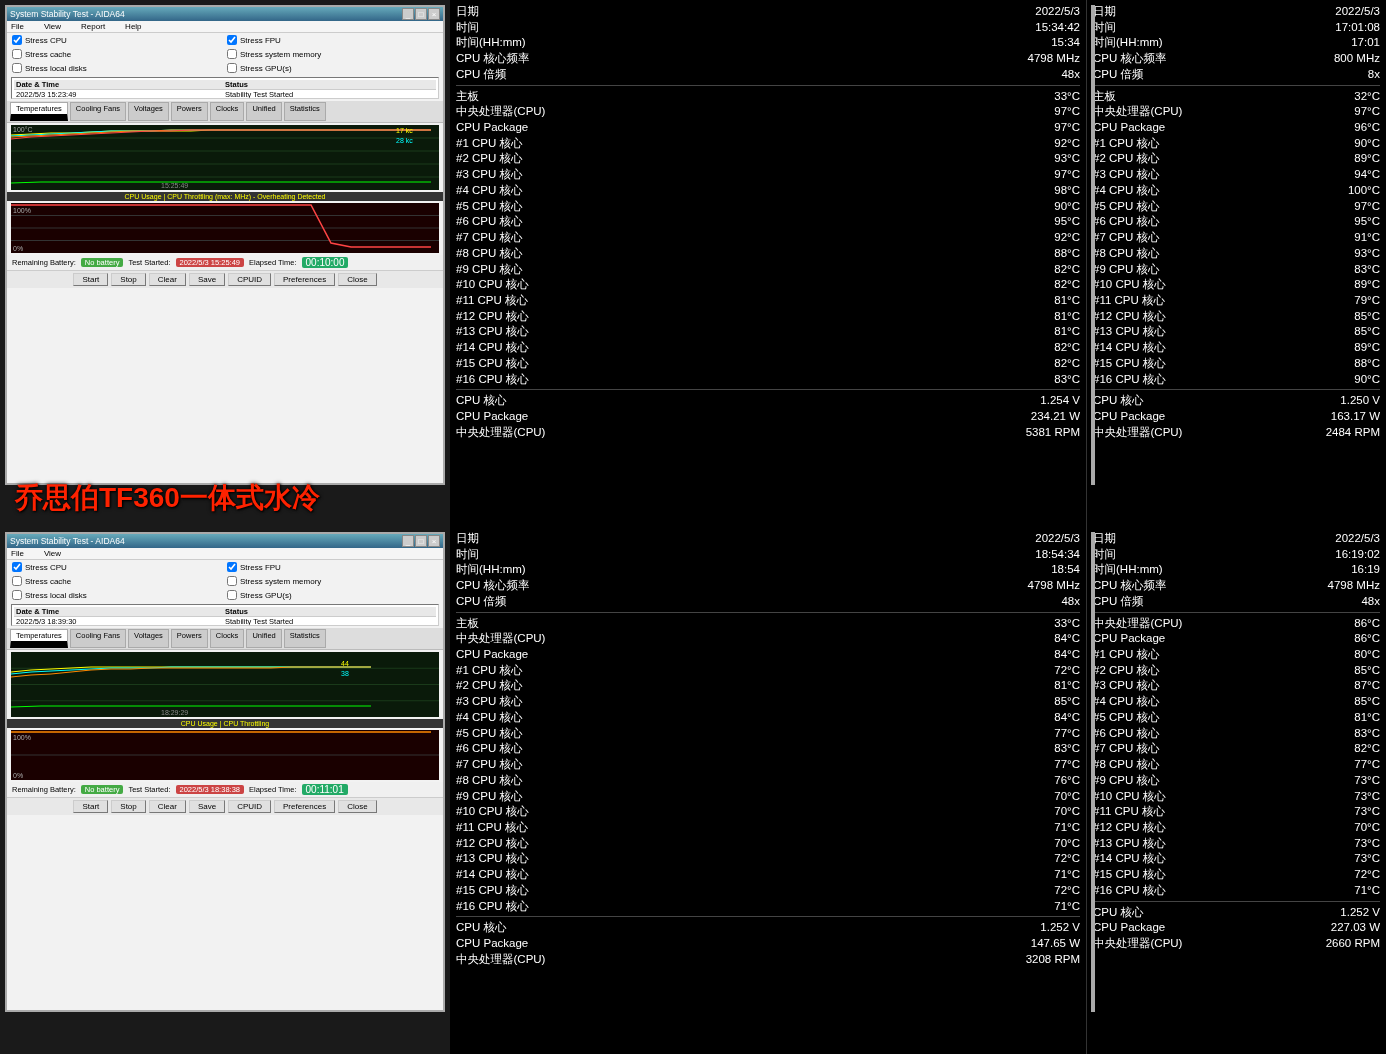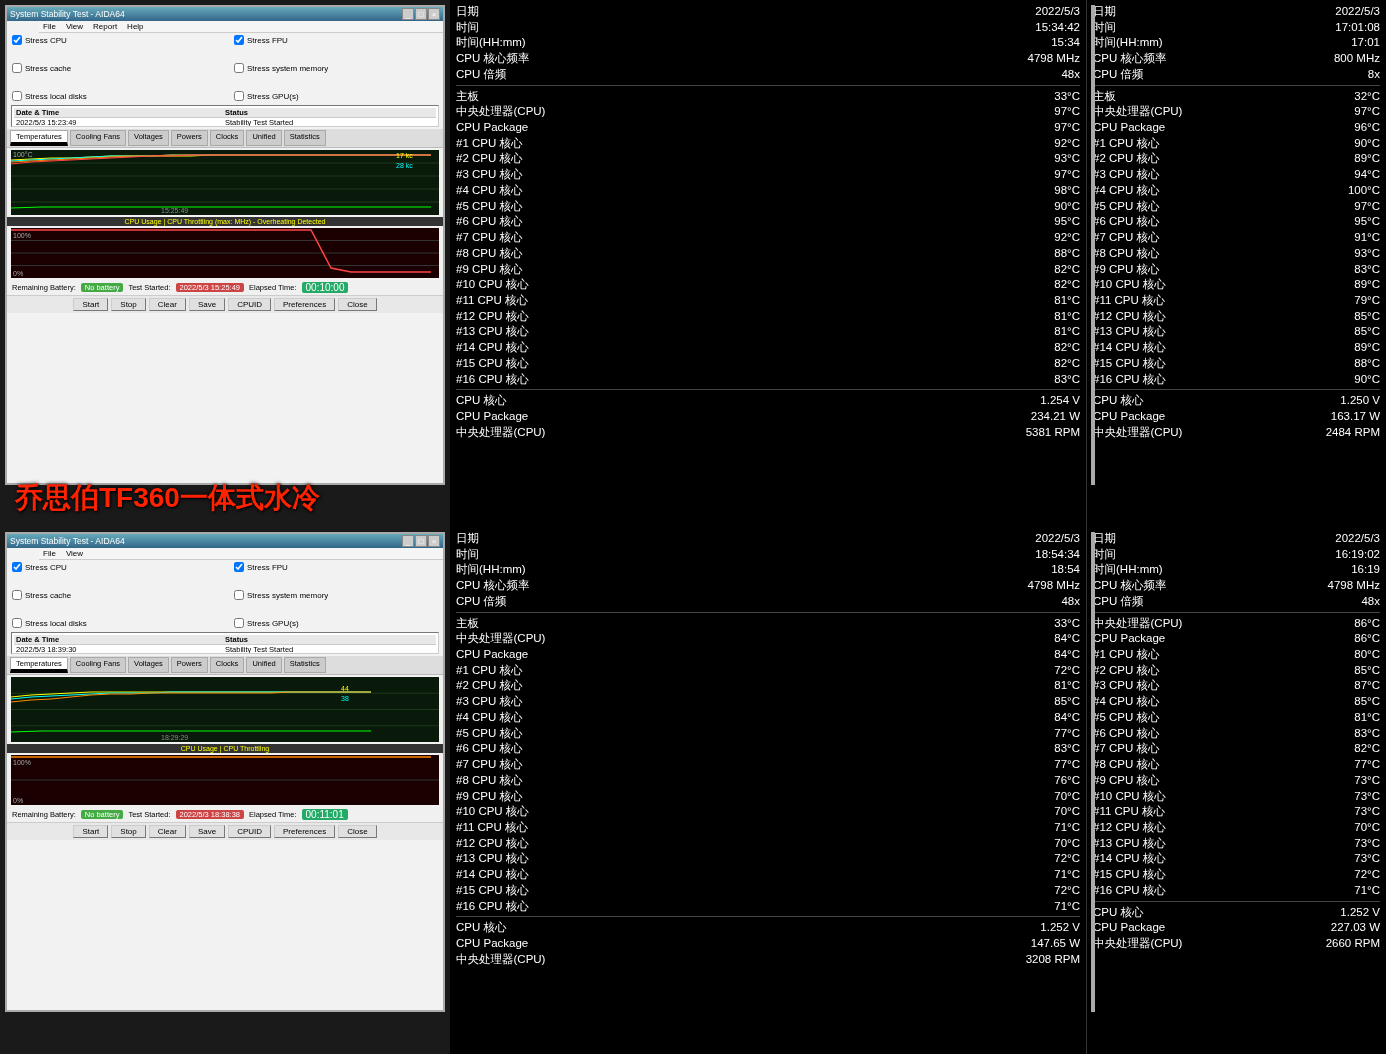--- a/index.html
+++ b/index.html
@@ -86,30 +86,29 @@
       font-size: 8px;
       text-align: center;
       line-height: 12px;
     }
 
     .win-menu {
       background: #f5f5f5;
       border-bottom: 1px solid #ccc;
       padding: 1px 4px;
       display: flex;
-      gap: 10px;
+      gap: 20px;
       font-size: 8px;
-      margin-left: 32px;
     }
 
     .win-checks {
       padding: 2px 5px;
       display: grid;
       grid-template-columns: 1fr 1fr;
-      gap: 18px;
+      gap: 4px;
       background: #f2f2f2;
     }
 
     .win-check {
       display: flex;
       align-items: center;
       gap: 3px;
       font-size: 8px;
     }
 
@@ -152,21 +151,21 @@
       font-size: 7.5px;
     }
 
     .win-tab {
       background: #ccc;
       border: 1px solid #aaa;
       padding: 1px 5px;
     }
     .win-tab.sel {
       background: white;
-      border-bottom: 4px solid #000000;
+      border-bottom: 7px solid #000000;
     }
 
     .win-graph {
       background: #1a3a1a;
       margin: 2px 4px;
       height: 65px;
       position: relative;
       overflow: hidden;
     }
 

